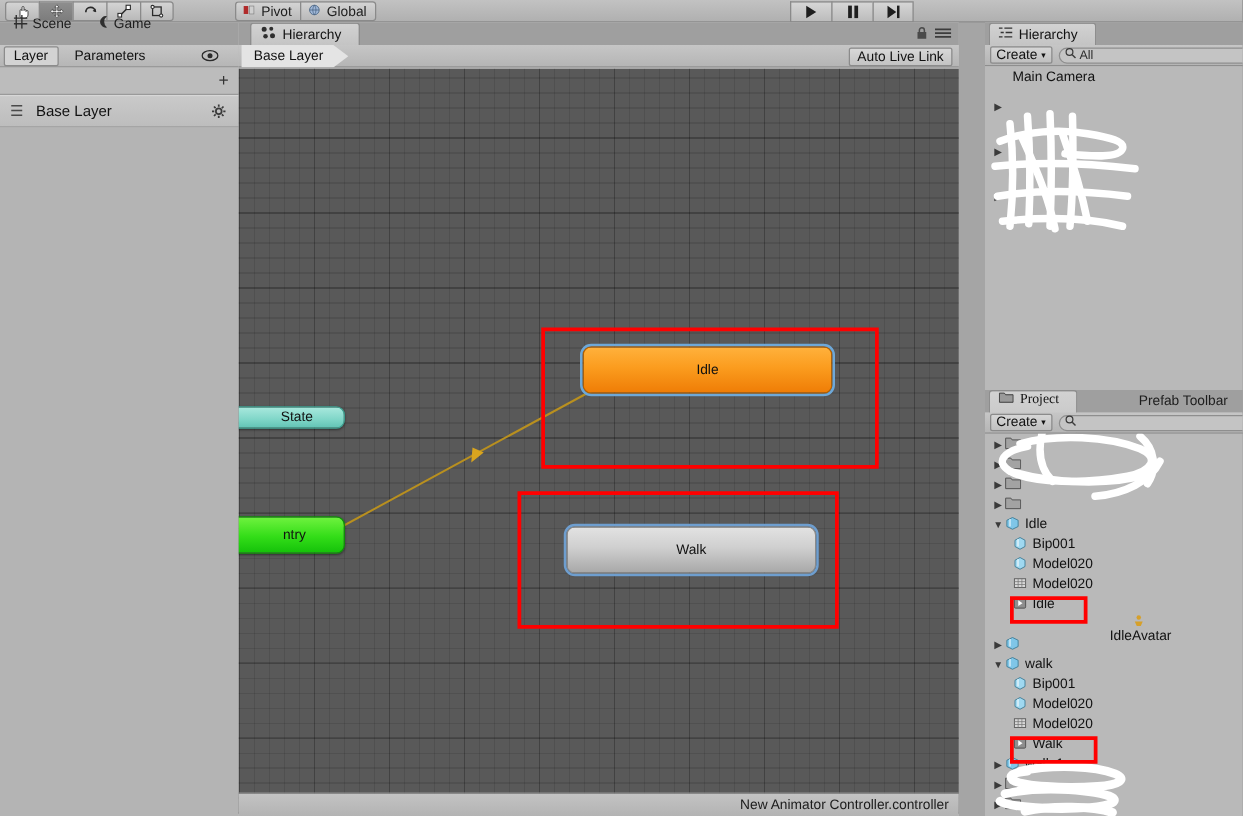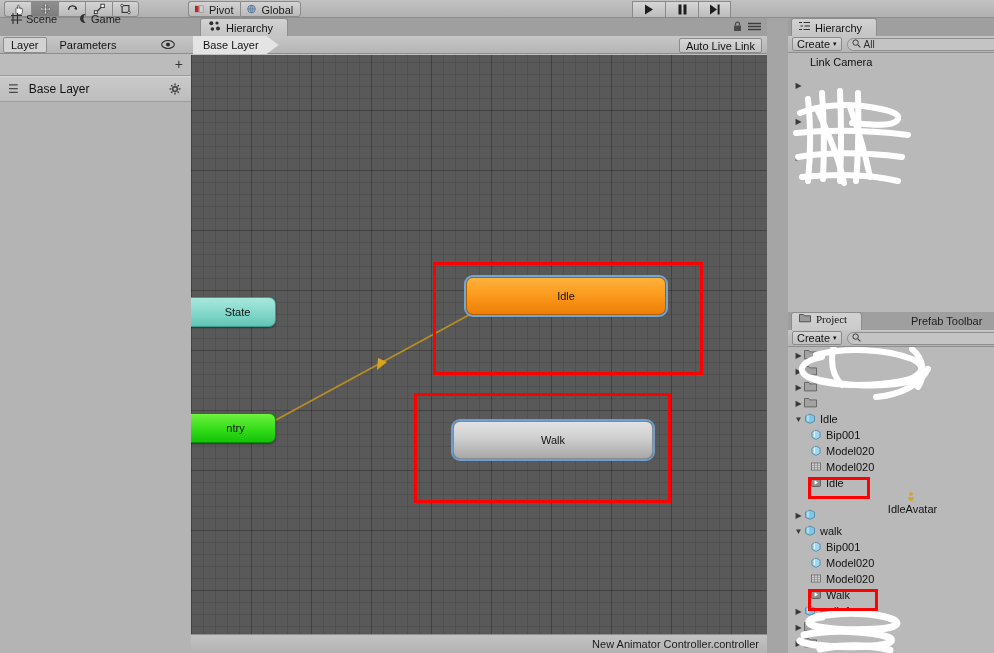--- a/index.html
+++ b/index.html
@@ -428,21 +428,21 @@
       </div>
     </div>
 
     <div id="graph">
 
       <svg style="position:absolute;left:0;top:0;width:576px;height:596px;pointer-events:none;">
         <line x1="72" y1="372" x2="300" y2="248" stroke="#b9901f" stroke-width="1.6"></line>
         <polygon points="196,307 186,315 187,303" fill="#d8a41f"></polygon>
       </svg>
 
-      <div class="node node-any" style="left:-40px; top:242px; width:125px; height:30px;">
+      <div class="node node-any" style="left:-40px; top:270px; width:125px; height:18px;">
         <span style="margin-left:48px;">State</span>
       </div>
 
       <div class="node node-entry" style="left:-40px; top:358px; width:125px; height:30px;">
         <span style="margin-left:44px;">ntry</span>
       </div>
 
       <div class="node node-idle" style="left:275px; top:222px; width:200px; height:38px;">
         <span>Idle</span>
       </div>
@@ -482,21 +482,21 @@
               <circle cx="3.6" cy="3.6" r="2.7" fill="none" stroke="#3a3a3a" stroke-width="1"></circle>
               <path d="M5.8 5.8L8.4 8.4" stroke="#3a3a3a" stroke-width="1.1"></path>
             </svg>
         </span>
         <span>All</span>
       </div>
     </div>
 
     <div id="hier-body">
       <div class="trow" style="padding-left:22px;padding-top:2px;">
-        <span>Link Camera</span>
+        <span>Main Camera</span>
       </div>
       <div class="trow" style="padding-left:5px;margin-top:8px;">
         <span class="arrow">▶</span>
         <span></span>
       </div>
       <div class="trow" style="padding-left:5px;margin-top:20px;">
         <span class="arrow">▶</span>
         <span></span>
       </div>
       <div class="trow" style="padding-left:5px;margin-top:20px;">

